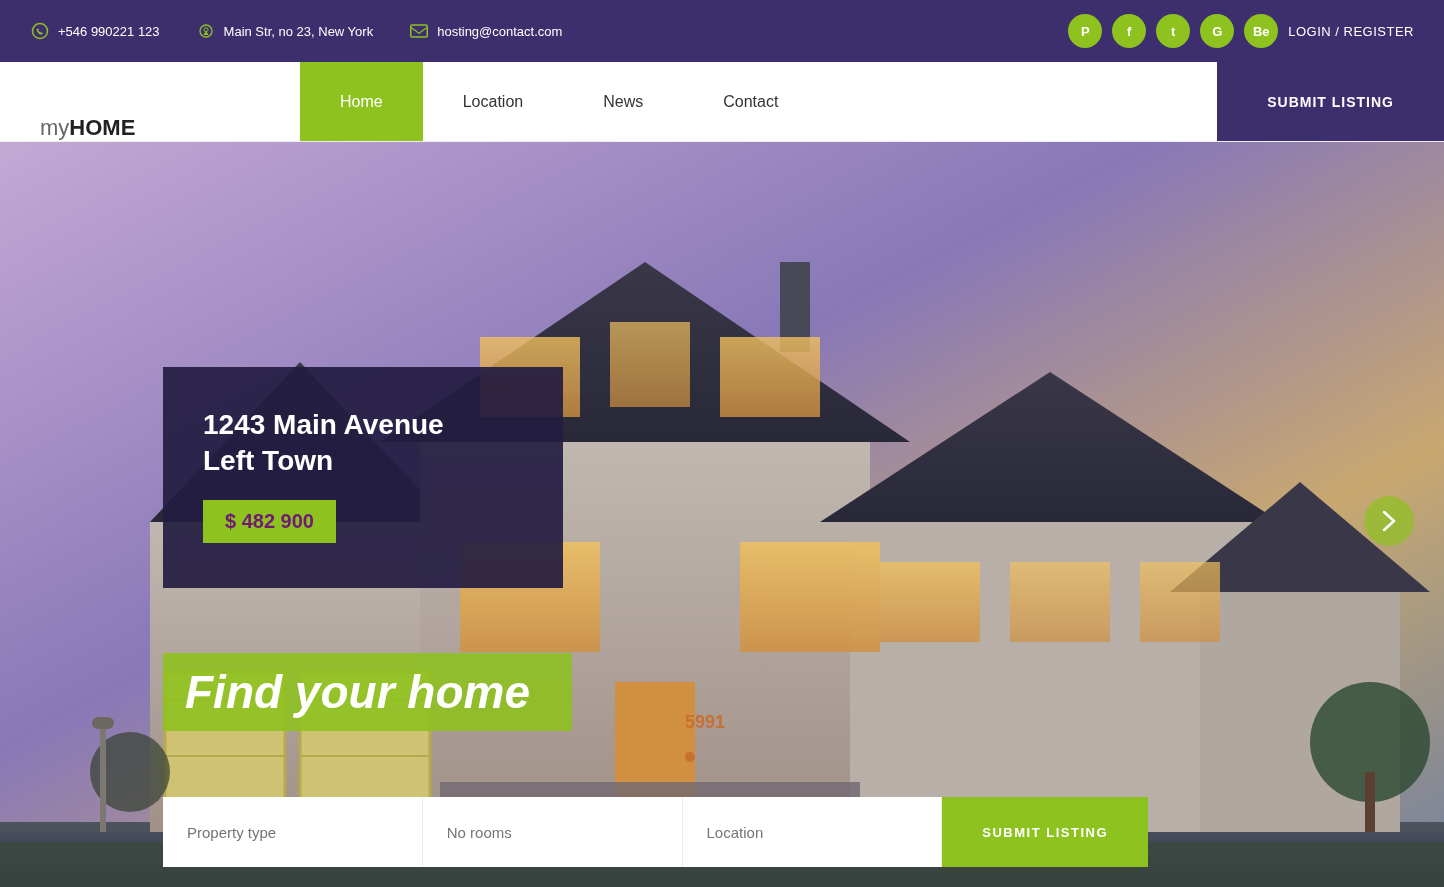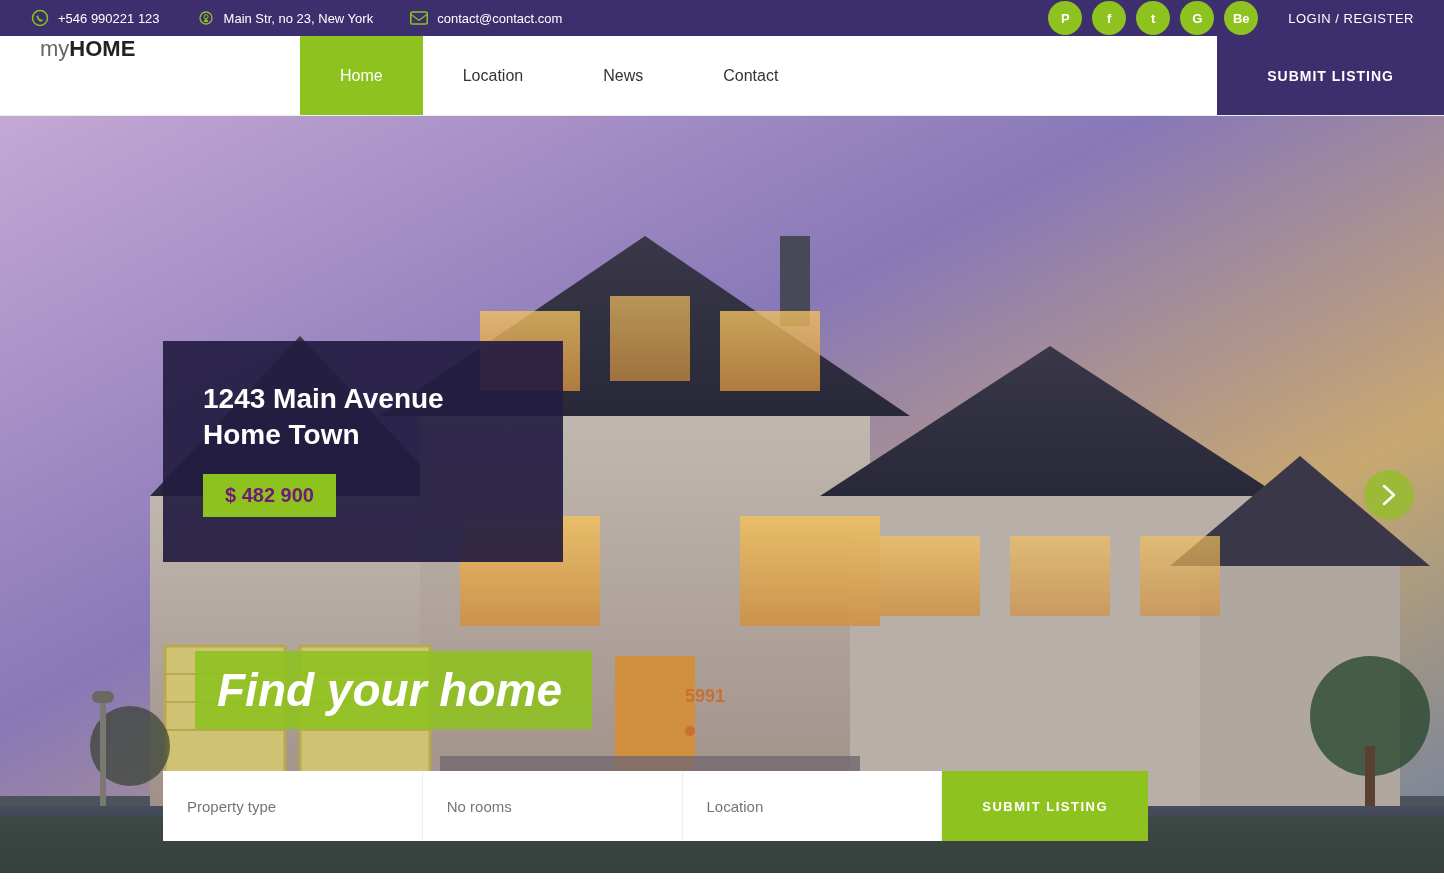--- a/index.html
+++ b/index.html
@@ -5,21 +5,21 @@
     * { margin: 0; padding: 0; box-sizing: border-box; }
     body { font-family: Arial, sans-serif; width: 1444px; overflow-x: hidden; }
 
     
     .top-bar {
       background: #3d2f6e;
       color: #fff;
       display: flex;
       align-items: center;
       padding: 0 30px;
-      height: 36px;
+      height: 62px;
       justify-content: space-between;
     }
     .top-bar-left {
       display: flex;
       gap: 36px;
       align-items: center;
     }
     .top-bar-item {
       display: flex;
       align-items: center;
@@ -47,36 +47,35 @@
       align-items: center;
       justify-content: center;
       color: #fff;
       font-size: 13px;
       font-weight: bold;
       cursor: pointer;
     }
     .login-register {
       color: #fff;
       font-size: 13px;
-      margin-left: 20px;
       cursor: pointer;
       letter-spacing: 0.5px;
     }
 
     
     .navbar {
       display: flex;
       align-items: stretch;
       background: #fff;
       height: 80px;
       border-bottom: 1px solid #eee;
     }
     .logo {
       display: flex;
-      align-items: flex-start;
+      align-items: flex-end;
       padding: 0 40px;
       font-size: 22px;
       font-weight: 400;
       color: #333;
       min-width: 300px;
     }
     .logo span.my { font-weight: 300; color: #666; }
     .logo span.home { font-weight: 700; color: #222; }
     .nav-links {
       display: flex;
@@ -146,25 +145,24 @@
       color: #701a75;
       font-size: 20px;
       font-weight: 700;
       padding: 10px 22px;
       display: inline-block;
     }
 
     
     .find-home-banner {
       position: absolute;
-      bottom: 144px;
+      bottom: 168px;
       left: 163px;
       background: rgba(141, 194, 31, 0.88);
-      padding: 12px 30px 12px 22px;
-      margin-left: 32px;
+      padding: 12px 42px 12px 22px;
     }
     .find-home-text {
       color: #fff;
       font-size: 46px;
       font-weight: 700;
       font-style: italic;
     }
 
     
     .search-bar {
@@ -248,21 +246,21 @@
       </div>
       <span>Main Str, no 23, New York</span>
     </div>
     <div class="top-bar-item">
       <div class="top-bar-icon">
         <svg width="18" height="14" viewBox="0 0 24 18" fill="none">
           <rect x="1" y="1" width="22" height="16" rx="2" stroke="#8dc21f" stroke-width="2"></rect>
           <path d="M1 4l11 8 11-8" stroke="#8dc21f" stroke-width="1.5"></path>
         </svg>
       </div>
-      <span>contact@contact.com</span>
+      <span>hosting@contact.com</span>
     </div>
   </div>
   <div class="top-bar-right">
     <div class="social-circle">P</div>
     <div class="social-circle">f</div>
     <div class="social-circle">t</div>
     <div class="social-circle">G</div>
     <div class="social-circle">Be</div>
     <span class="login-register">LOGIN / REGISTER</span>
   </div>
@@ -371,21 +369,21 @@
 
     <text x="705" y="586" font-size="18" fill="#c87030" font-weight="bold" text-anchor="middle">5991</text>
 
     <rect x="100" y="580" width="6" height="110" fill="#7a7870"></rect>
     <rect x="92" y="575" width="22" height="12" rx="6" fill="#6a6860"></rect>
   </svg>
 
   <div class="property-card">
     <div class="property-address">
       <span>1243 Main Avenue</span><br>
-      <span>Home Town</span>
+      <span>Left Town</span>
     </div>
     <div class="property-price">$ 482 900</div>
   </div>
 
   <div class="find-home-banner">
     <span class="find-home-text">Find your home</span>
   </div>
 
   <div class="search-bar">
     <input class="search-field" type="text" placeholder="Property type" style="">

